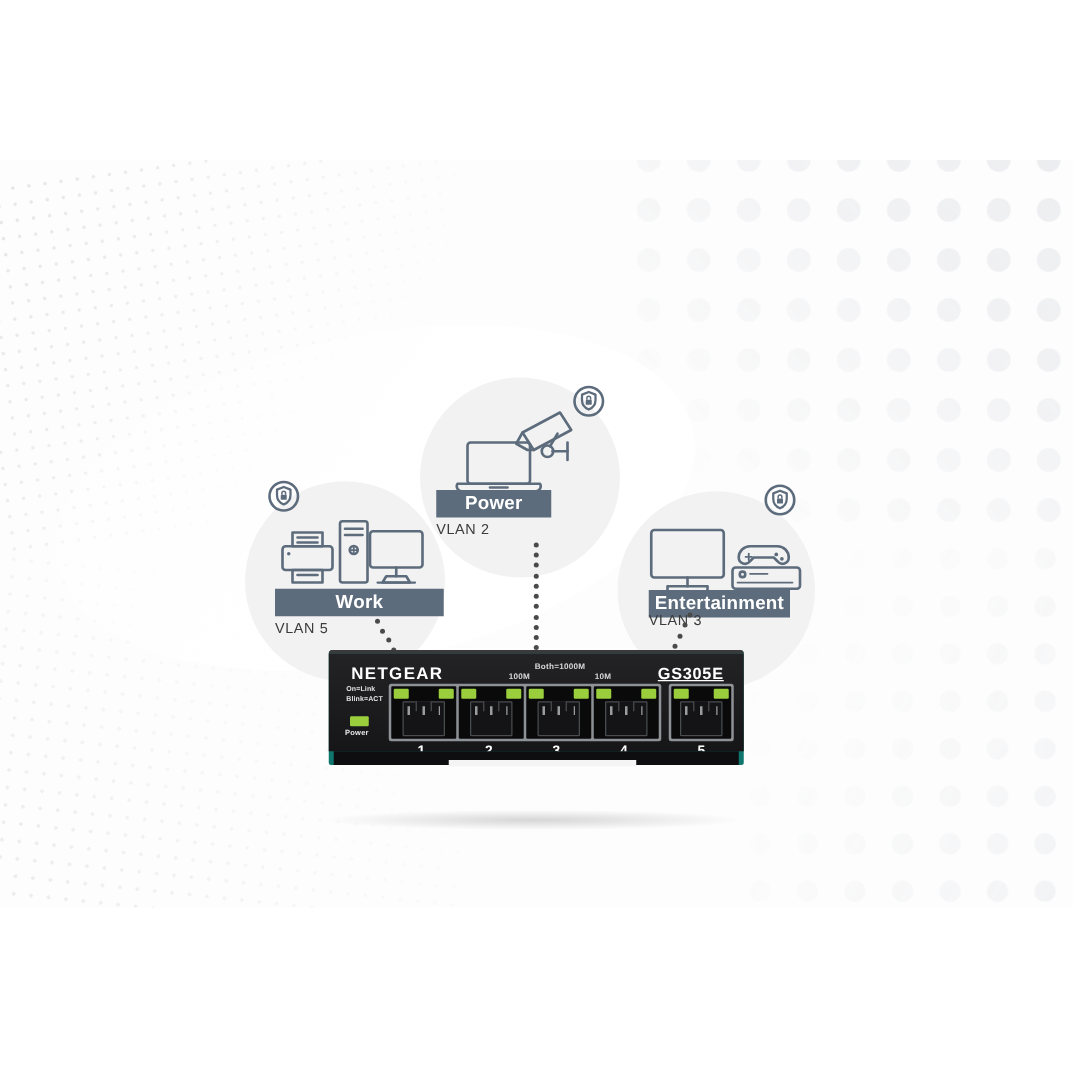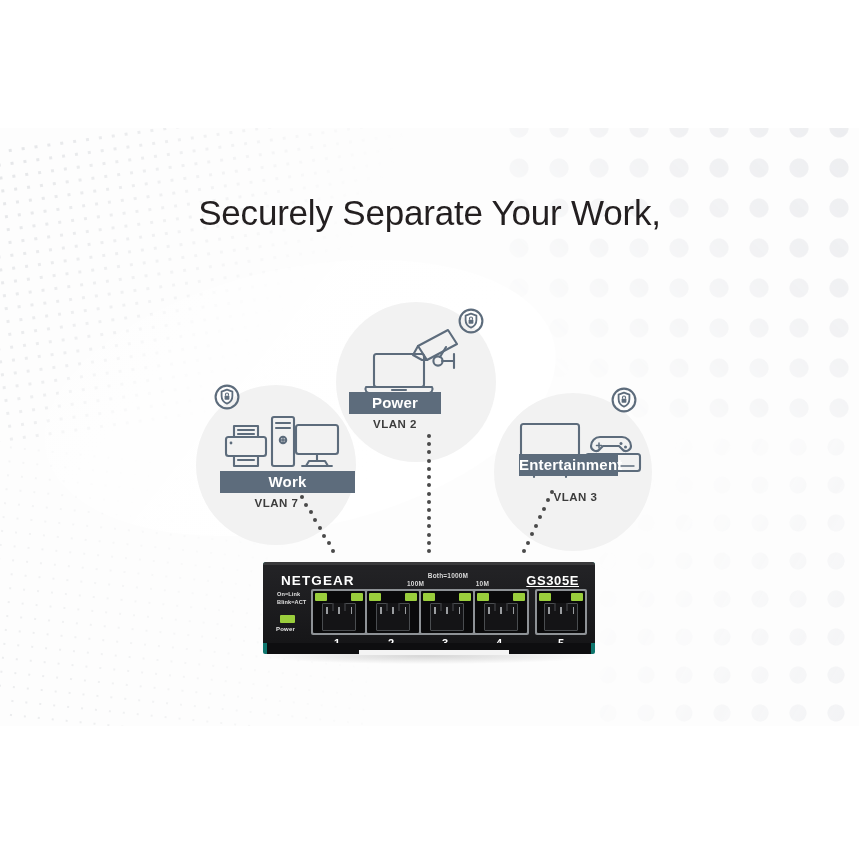--- a/index.html
+++ b/index.html
@@ -128,22 +128,22 @@
     font-weight: 700;
     text-align: center;
     line-height: 22px;
     height: 22px;
     letter-spacing: 0.2px;
   }
   .vlan {
     position: absolute;
     color: #3c3c3c;
     font-size: 11.5px;
-    font-weight: 700;
-    text-align: center;
+    font-weight: 400;
+    text-align: left;
     letter-spacing: 0.5px;
   }
 
   
   .conn { position: absolute; }
   .conn-dot {
     position: absolute;
     width: 4px;
     height: 4px;
     border-radius: 50%;
@@ -155,21 +155,21 @@
     position: absolute;
     left: 262px;
     top: 648px;
     width: 330px;
     height: 16px;
     background: radial-gradient(ellipse at center, rgba(150,150,150,0.38) 0%, rgba(150,150,150,0) 72%);
   }
   .switch-body {
     position: absolute;
     left: 263px;
-    top: 562px;
+    top: 520px;
     width: 332px;
     height: 92px;
     background: #0f766e;
     border-radius: 3px 3px 2px 2px;
   }
   .switch-top-edge {
     position: absolute;
     left: 0; top: 0;
     width: 332px; height: 3px;
     background: #3a3a3c;
@@ -362,21 +362,20 @@
 
   <div class="bg-band">
     <div class="dots-left"></div>
     <div class="dots-left2"></div>
     <div class="dots-right"></div>
     <div class="dots-right2"></div>
     <div class="swoosh"></div>
   </div>
 
   <div class="headline">
-    <span>Securely Separate Your Work,</span>
   </div>
 
   <div class="group" style="left:336px; top:302px; width:170px; height:170px;">
     <div class="circle-bg" style="left:0; top:0; width:160px; height:160px;"></div>
 
     <div class="dev-icons" style="left:20px; top:22px;">
       <svg width="128" height="78" viewBox="0 0 128 78" fill="none">
 
         <g stroke="#5d6c7c" stroke-width="2.1" stroke-linejoin="round" stroke-linecap="round" fill="none">
           <path d="M62 22 L92 6 L101 20 L71 36 Z"></path>
@@ -442,21 +441,21 @@
     <div class="badge" style="left:18px; top:-1px;">
       <svg width="26" height="26" viewBox="0 0 26 26">
         <circle cx="13" cy="13" r="11.4" fill="none" stroke="#5d6c7c" stroke-width="2.1"></circle>
         <path d="M13 5.6 l5.4 2.1 v4.3 c0 3.5 -2.3 6.4 -5.4 7.6 c-3.1 -1.2 -5.4 -4.1 -5.4 -7.6 V7.7 Z" fill="none" stroke="#5d6c7c" stroke-width="1.8" stroke-linejoin="round"></path>
         <rect x="10.6" y="11.8" width="4.8" height="4" rx="0.7" fill="#5d6c7c"></rect>
         <path d="M11.5 11.8 v-1.3 a1.5 1.5 0 0 1 3 0 v1.3" fill="none" stroke="#5d6c7c" stroke-width="1.2"></path>
       </svg>
     </div>
 
     <div class="pill" style="left:24px; top:86px; width:135px;">Work</div>
-    <div class="vlan" style="left:24px; top:112px; width:113px;">VLAN 7</div>
+    <div class="vlan" style="left:24px; top:112px; width:113px;">VLAN 5</div>
   </div>
 
   <div class="group" style="left:494px; top:393px; width:180px; height:165px;">
     <div class="circle-bg" style="left:0; top:0; width:158px; height:158px;"></div>
 
     <div class="dev-icons" style="left:24px; top:28px;">
       <svg width="126" height="62" viewBox="0 0 126 62" fill="none" stroke="#5d6c7c" stroke-width="2.1" stroke-linejoin="round" stroke-linecap="round">
 
         <g>
           <rect x="3" y="3" width="58" height="38" rx="2.5"></rect>
@@ -482,21 +481,21 @@
 
     <div class="badge" style="left:117px; top:-6px;">
       <svg width="26" height="26" viewBox="0 0 26 26">
         <circle cx="13" cy="13" r="11.4" fill="none" stroke="#5d6c7c" stroke-width="2.1"></circle>
         <path d="M13 5.6 l5.4 2.1 v4.3 c0 3.5 -2.3 6.4 -5.4 7.6 c-3.1 -1.2 -5.4 -4.1 -5.4 -7.6 V7.7 Z" fill="none" stroke="#5d6c7c" stroke-width="1.8" stroke-linejoin="round"></path>
         <rect x="10.6" y="11.8" width="4.8" height="4" rx="0.7" fill="#5d6c7c"></rect>
         <path d="M11.5 11.8 v-1.3 a1.5 1.5 0 0 1 3 0 v1.3" fill="none" stroke="#5d6c7c" stroke-width="1.2"></path>
       </svg>
     </div>
 
-    <div class="pill" style="left:25px; top:61px; width:99px;text-align:center;">Entertainment</div>
+    <div class="pill" style="left:25px; top:79px; width:113px;text-align:center;">Entertainment</div>
     <div class="vlan" style="left:25px; top:98px; width:113px;">VLAN 3</div>
   </div>
 
   <div class="conn" id="conn-work" style="left:0; top:0;">
       <i class="conn-dot" style="left: 300px; top: 495px;"></i>
       <i class="conn-dot" style="left: 304.429px; top: 502.714px;"></i>
       <i class="conn-dot" style="left: 308.857px; top: 510.429px;"></i>
       <i class="conn-dot" style="left: 313.286px; top: 518.143px;"></i>
       <i class="conn-dot" style="left: 317.714px; top: 525.857px;"></i>
       <i class="conn-dot" style="left: 322.143px; top: 533.571px;"></i>

